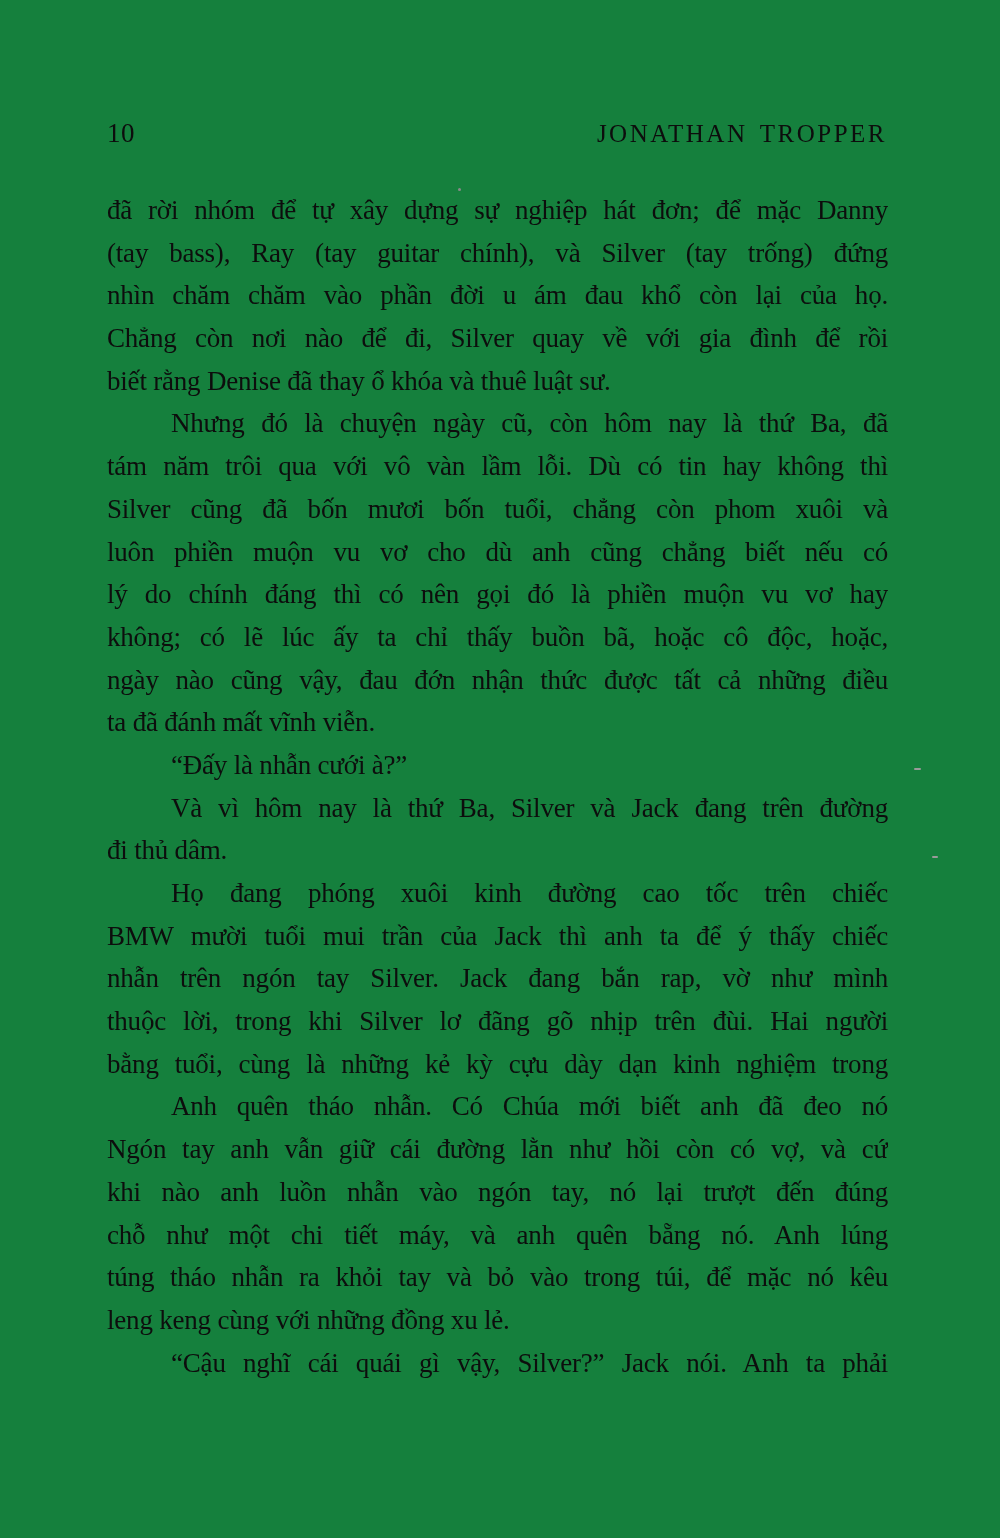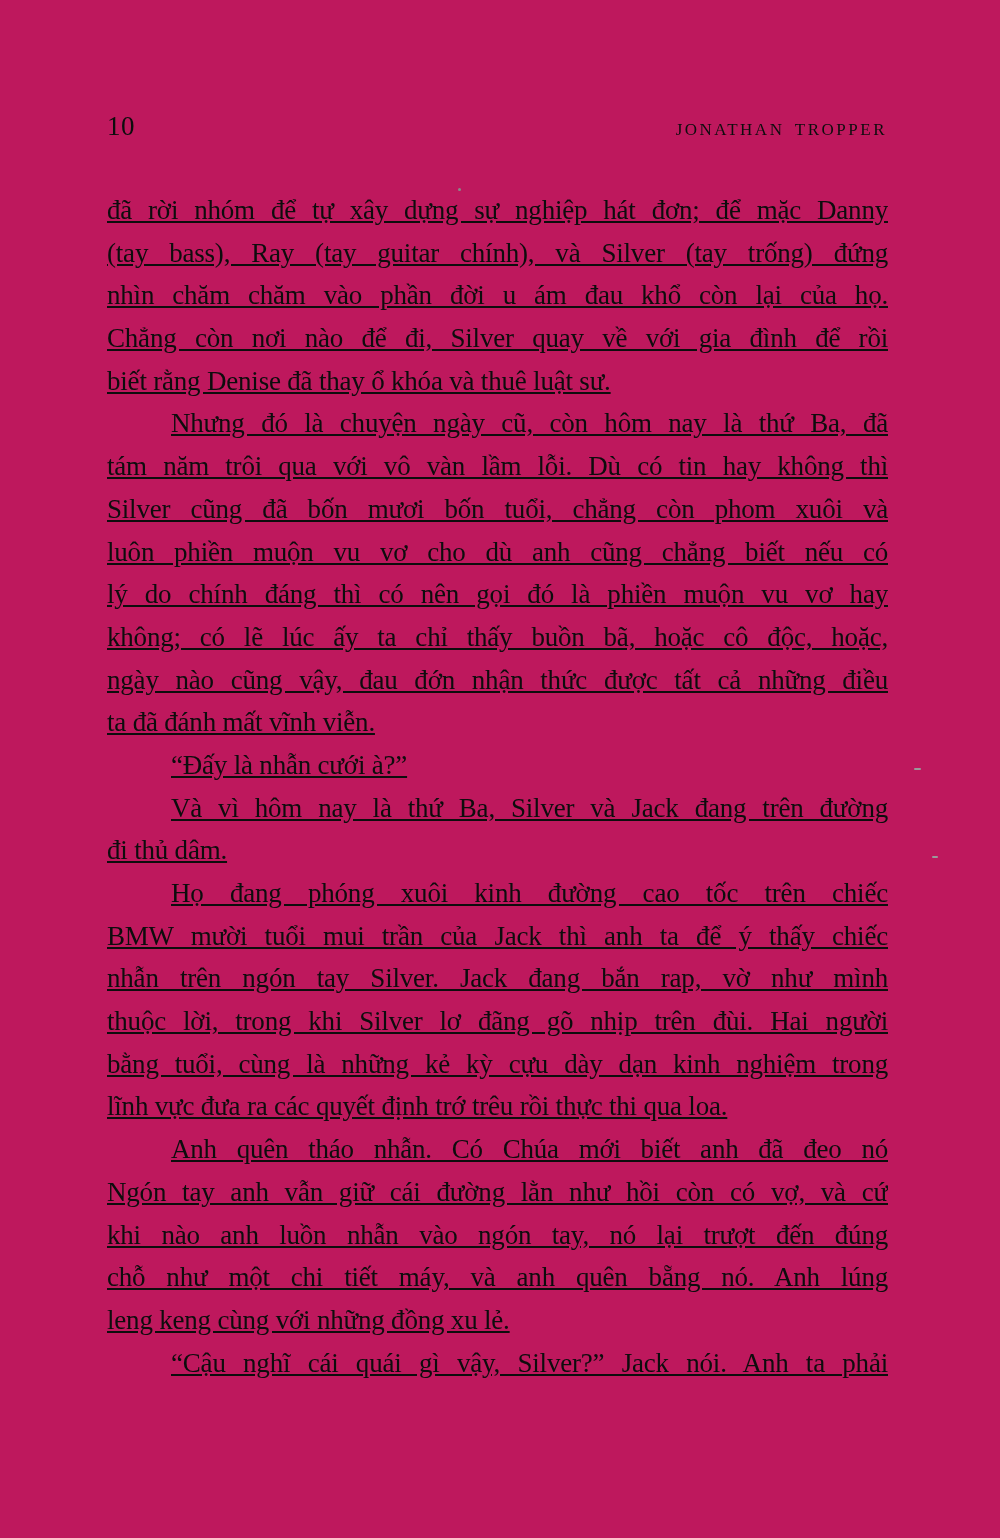--- a/index.html
+++ b/index.html
@@ -4,60 +4,59 @@
 <style>
   html, body {
     margin: 0;
     padding: 0;
     background: #ffffff;
   }
   .page {
     position: relative;
     width: 1000px;
     height: 1538px;
-    background: #be185d;
+    background: #15803d;
     overflow: hidden;
     font-family: "Liberation Serif", "DejaVu Serif", serif;
     color: #0d0d0d;
   }
   .running-head {
     position: absolute;
     top: 104px;
     left: 107px;
     right: 113px;
     display: flex;
     justify-content: space-between;
     align-items: baseline;
   }
   .page-number {
     font-size: 27px;
     letter-spacing: 0.5px;
   }
   .running-title {
-    font-size: 17px;
+    font-size: 25px;
     letter-spacing: 2.5px;
     word-spacing: 4px;
     margin-top: 16px;
   }
   .body-text {
     position: absolute;
     top: 189px;
     left: 107px;
     width: 781px;
   }
   .line {
     height: 42.7px;
     line-height: 42.7px;
     font-size: 27px;
     letter-spacing: -0.2px;
     overflow: hidden;
     text-align: justify;
     text-align-last: left;
     white-space: normal;
-    text-decoration: underline;
   }
   .line.just {
     text-align-last: justify;
   }
   .line.indent {
     text-indent: 64px;
   }
   .speck {
     position: absolute;
     background: #8a8a8a;
@@ -102,27 +101,27 @@
       <div class="paragraph">
         <div class="line just indent">Và vì hôm nay là thứ Ba, Silver và Jack đang trên đường</div>
         <div class="line">đi thủ dâm.</div>
       </div>
       <div class="paragraph">
         <div class="line just indent">Họ đang phóng xuôi kinh đường cao tốc trên chiếc</div>
         <div class="line just">BMW mười tuổi mui trần của Jack thì anh ta để ý thấy chiếc</div>
         <div class="line just">nhẫn trên ngón tay Silver. Jack đang bắn rap, vờ như mình</div>
         <div class="line just">thuộc lời, trong khi Silver lơ đãng gõ nhịp trên đùi. Hai người</div>
         <div class="line just">bằng tuổi, cùng là những kẻ kỳ cựu dày dạn kinh nghiệm trong</div>
-        <div class="line">lĩnh vực đưa ra các quyết định trớ trêu rồi thực thi qua loa.</div>
       </div>
       <div class="paragraph">
         <div class="line just indent">Anh quên tháo nhẫn. Có Chúa mới biết anh đã đeo nó</div>
         <div class="line just">Ngón tay anh vẫn giữ cái đường lằn như hồi còn có vợ, và cứ</div>
         <div class="line just">khi nào anh luồn nhẫn vào ngón tay, nó lại trượt đến đúng</div>
         <div class="line just">chỗ như một chi tiết máy, và anh quên bẵng nó. Anh lúng</div>
+        <div class="line just">túng tháo nhẫn ra khỏi tay và bỏ vào trong túi, để mặc nó kêu</div>
         <div class="line">leng keng cùng với những đồng xu lẻ.</div>
       </div>
       <div class="paragraph">
         <div class="line just indent">“Cậu nghĩ cái quái gì vậy, Silver?” Jack nói. Anh ta phải</div>
       </div>
     </div>
 
   <div class="speck" style="left:458px; top:188px; width:3px; height:3px;"></div>
   <div class="speck dash" style="left:914px; top:768px; width:7px; height:2px;"></div>
   <div class="speck dash" style="left:932px; top:856px; width:6px; height:2px;"></div>

